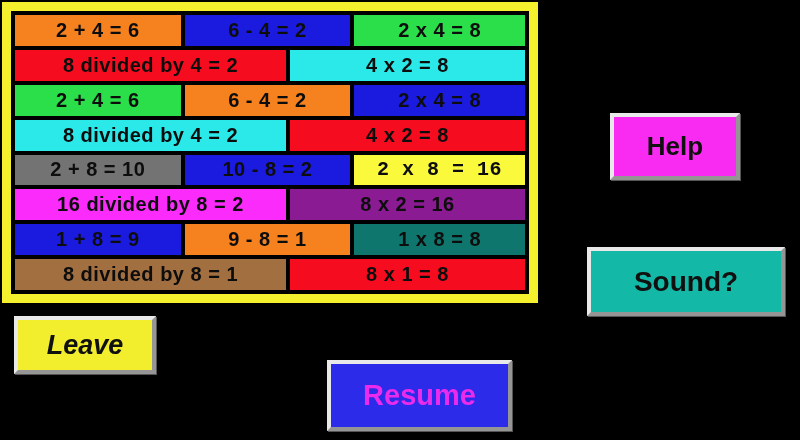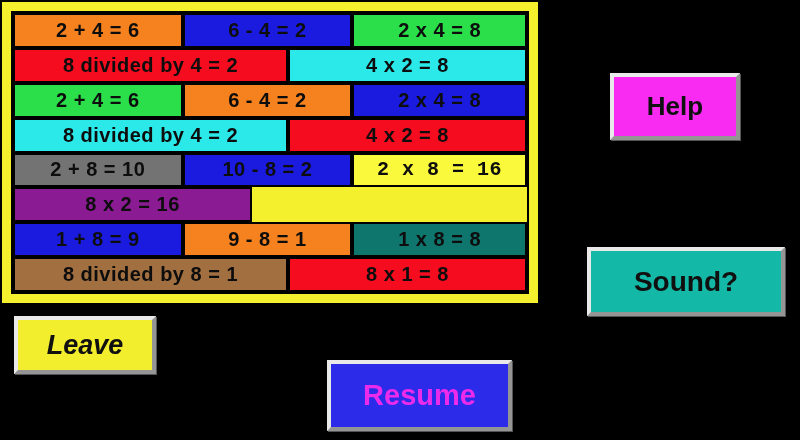--- a/index.html
+++ b/index.html
@@ -84,35 +84,36 @@
         <div class="row">
           <div class="cell" style="background: rgb(44, 233, 233); flex: 0 0 53.5%;">8 divided by 4 = 2</div>
           <div class="cell" style="background: rgb(245, 13, 31); flex: 0 0 46.5%;">4 x 2 = 8</div>
         </div>
         <div class="row">
           <div class="cell" style="background: #737373; flex: 0 0 33%;">2 + 8 = 10</div>
           <div class="cell" style="background: rgb(27, 27, 224); flex: 0 0 33%;">10 - 8 = 2</div>
           <div class="cell" style="background: rgb(251, 249, 60); flex: 0 0 34%; font-family: Liberation Mono, monospace;">2 x 8 = 16</div>
         </div>
         <div class="row">
+          <div class="cell" style="background: rgb(251, 44, 251); flex: 0 0 53.5%;">16 divided by 8 = 2</div>
           <div class="cell" style="background: rgb(138, 27, 147); flex: 0 0 46.5%;">8 x 2 = 16</div>
         </div>
         <div class="row">
           <div class="cell" style="background: rgb(27, 27, 224); flex: 0 0 33%;">1 + 8 = 9</div>
           <div class="cell" style="background: rgb(245, 129, 31); flex: 0 0 33%;">9 - 8 = 1</div>
           <div class="cell" style="background: #0f766e; flex: 0 0 34%;">1 x 8 = 8</div>
         </div>
         <div class="row">
           <div class="cell" style="background: rgb(162, 111, 64); flex: 0 0 53.5%;">8 divided by 8 = 1</div>
           <div class="cell" style="background: rgb(245, 13, 31); flex: 0 0 46.5%;">8 x 1 = 8</div>
         </div>
       </div>
   </div>
 
-  <button class="btn" id="btn-help" style="background: rgb(249, 43, 242); color: rgb(16, 16, 16);">Help</button>
+  <button class="btn" id="btn-help" style="background: rgb(249, 43, 242); color: rgb(16, 16, 16); margin-top: 40px;">Help</button>
 
   <button class="btn" id="btn-sound" style="background: #14b8a6; color: rgb(16, 16, 16); margin-top: 40px;">Sound?</button>
 
   <button class="btn" id="btn-leave" style="background: rgb(242, 238, 45); color: rgb(16, 16, 16);">Leave</button>
 
   <button class="btn" id="btn-resume" style="background: rgb(43, 43, 233); color: rgb(235, 43, 235);">Resume</button>
 
 </div>
 
 </body></html>

